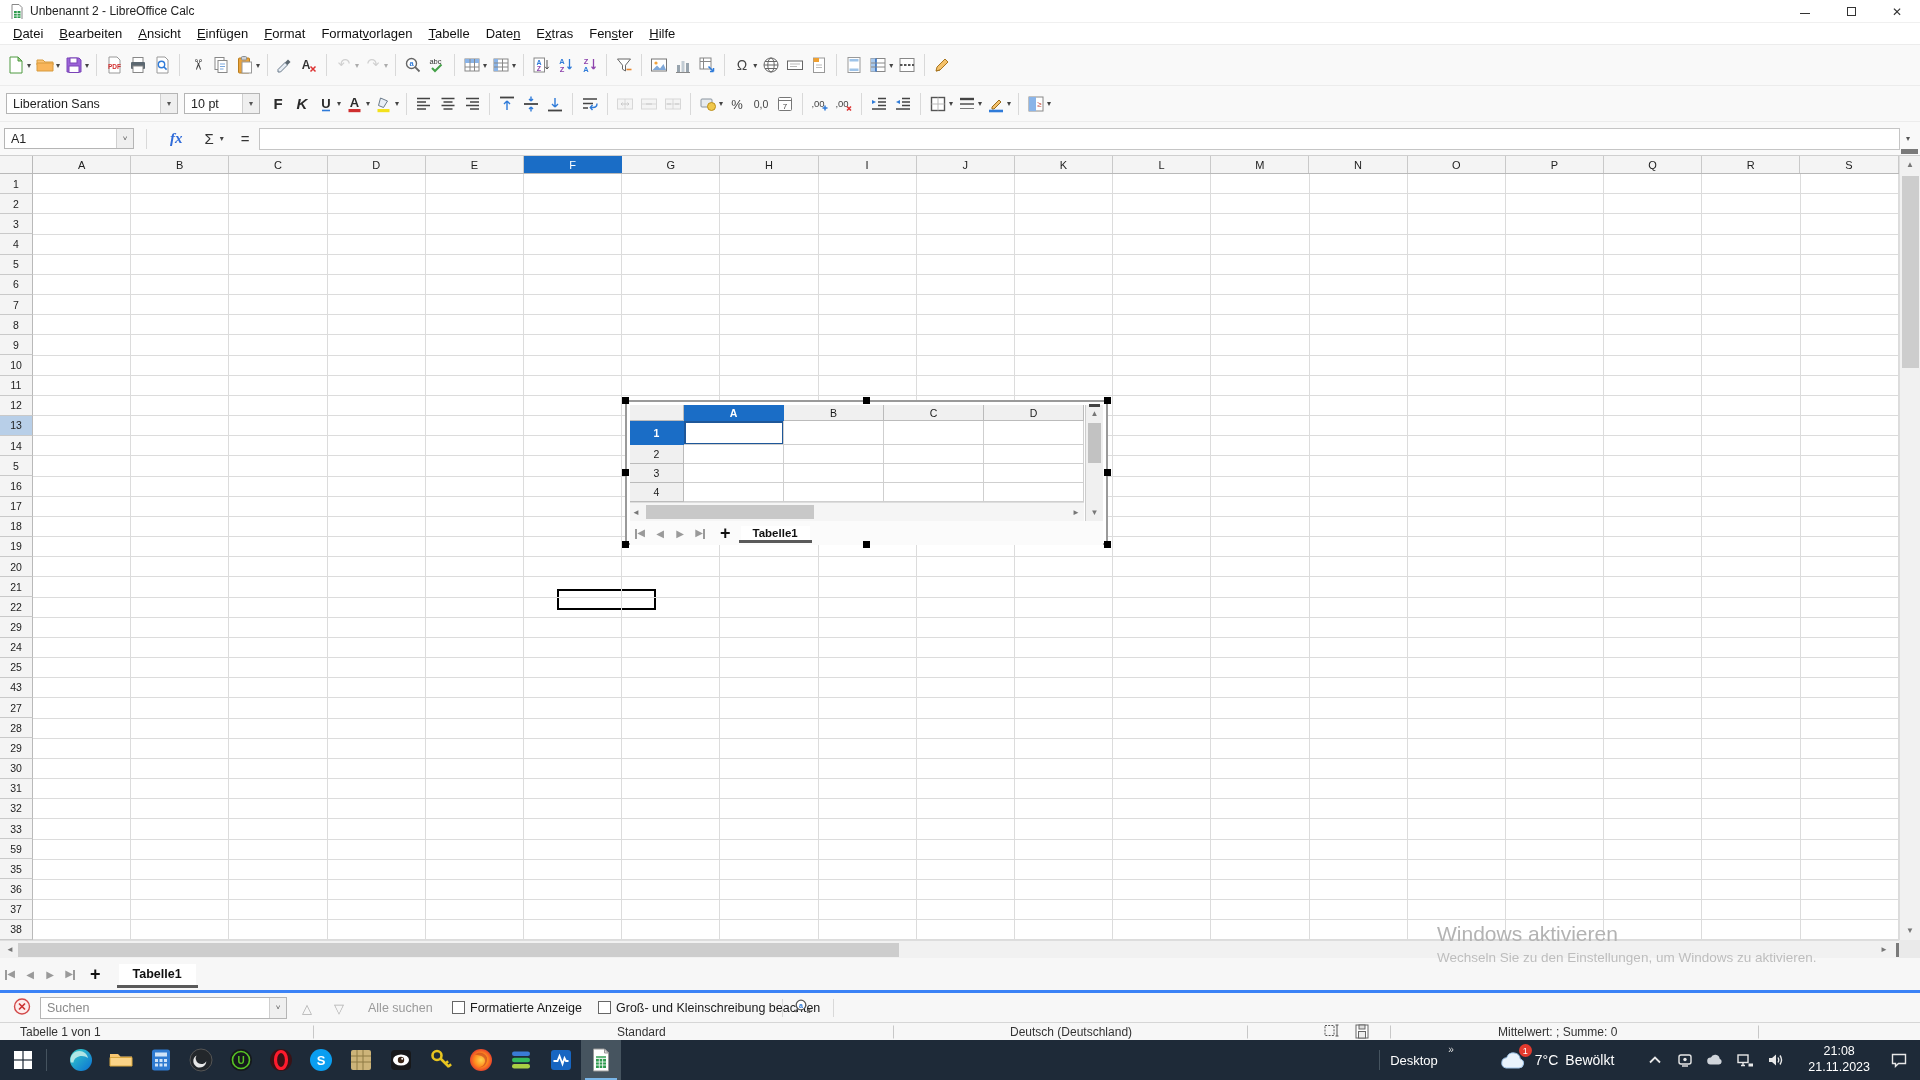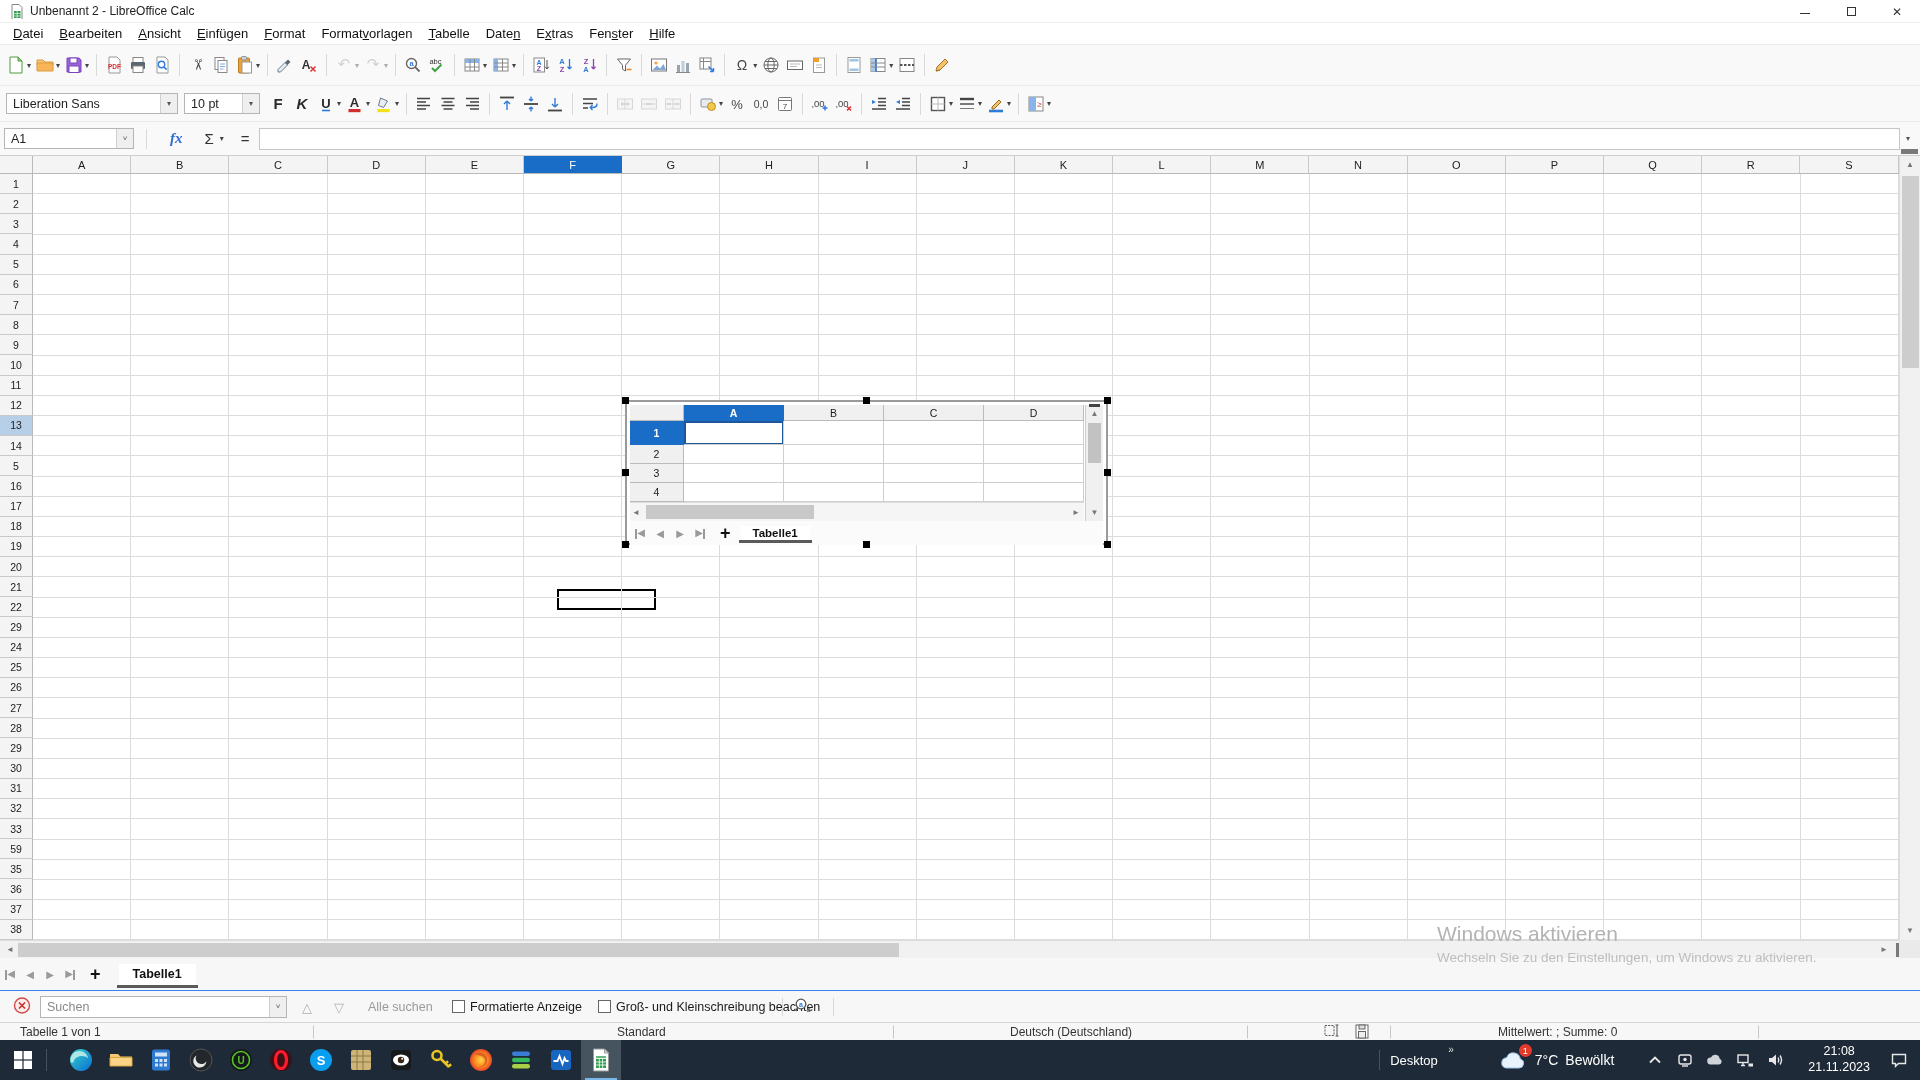--- a/index.html
+++ b/index.html
@@ -73,21 +73,21 @@
 
   
   #tabbar { position:absolute; left:0; top:958px; right:0; height:32px; background:#f7f7f7; display:flex; align-items:center; }
   .navbtn { width:20px; text-align:center; color:#9a9a9a; font-size:10px; }
   .navbar-edge { display:inline-block; width:2px; height:10px; background:#9a9a9a; vertical-align:middle; }
   #add-sheet, #ole-add-sheet { font-size:18px; font-weight:bold; color:#111; padding:0 10px; }
   .sheettab { background:#fff; padding:3px 14px 4px; font-weight:bold; font-size:12.5px; color:#111; position:relative; }
   .sheettab::after { content:""; position:absolute; left:-2px; right:-2px; bottom:-3px; height:3px; background:#5a5a5a; }
 
   
-  #findbar { position:absolute; left:0; top:990px; right:0; height:32px; background:#f7f7f7; border-top:1px solid #3b82f6; }
+  #findbar { position:absolute; left:0; top:990px; right:0; height:32px; background:#f7f7f7; border-top:3px solid #3b82f6; }
   #findbar > * { position:absolute; top:50%; transform:translateY(-50%); }
   #find-close { left:12px; }
   #find-input { left:40px; width:247px; height:22px; margin:0; }
   #find-input .cval { color:#8a8a8a; }
   .tri { color:#b0b0b0; font-size:13px; }
   #find-prev { left:302px; } #find-next { left:334px; }
   #find-all { left:368px; color:#9a9a9a; font-size:12.5px; }
   .cbrow { display:flex; align-items:center; gap:5px; font-size:12.5px; color:#1a1a1a; }
   .cbox { width:13px; height:13px; background:#fff; border:1px solid #666; }
   #find-cb1 { left:452px; } #find-cb2 { left:598px; }
@@ -783,21 +783,21 @@
     <div class="rowh">16</div>
     <div class="rowh">17</div>
     <div class="rowh">18</div>
     <div class="rowh">19</div>
     <div class="rowh">20</div>
     <div class="rowh">21</div>
     <div class="rowh">22</div>
     <div class="rowh">29</div>
     <div class="rowh">24</div>
     <div class="rowh">25</div>
-    <div class="rowh">26</div>
+    <div class="rowh">43</div>
     <div class="rowh">27</div>
     <div class="rowh">28</div>
     <div class="rowh">29</div>
     <div class="rowh">30</div>
     <div class="rowh">31</div>
     <div class="rowh">32</div>
     <div class="rowh">33</div>
     <div class="rowh">59</div>
     <div class="rowh">35</div>
     <div class="rowh">36</div>

